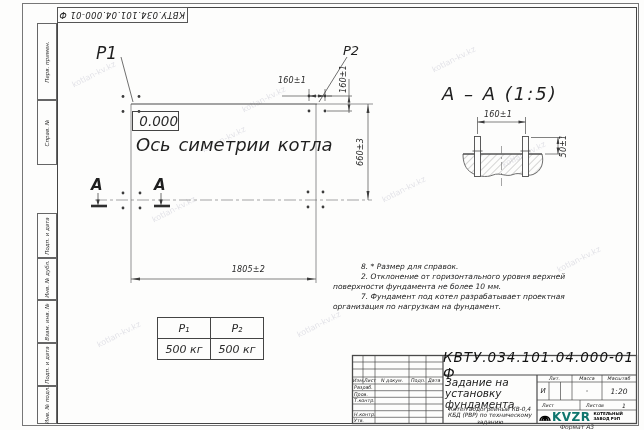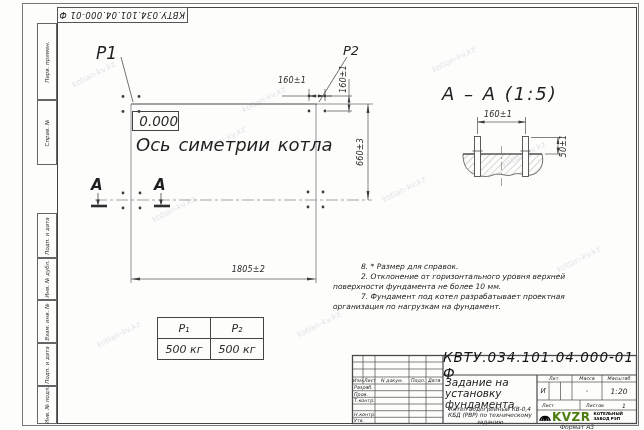--- a/index.html
+++ b/index.html
@@ -35,21 +35,21 @@
   .notes p{margin:0;text-indent:28px;}
   
   .tb-small{position:absolute;font-size:4.8px;font-style:italic;color:#222;white-space:nowrap;}
   .tb-center{display:flex;align-items:center;justify-content:center;text-align:center;}
   .docnum{position:absolute;left:443px;top:355px;width:194px;height:20px;display:flex;align-items:center;justify-content:center;
           font-style:italic;font-size:13.5px;letter-spacing:1px;font-weight:500;color:#111;}
   .tb-title{position:absolute;left:445px;top:377px;width:90px;height:32px;font-style:italic;font-size:10.5px;line-height:11px;
             color:#1a1a1a;}
   .tb-subtitle{position:absolute;left:445px;top:406px;width:90px;font-style:italic;font-size:5.8px;line-height:6.4px;text-align:center;color:#222;}
   .brand{position:absolute;left:539px;top:410.5px;width:96px;height:13px;display:flex;align-items:center;}
-  .brand-name{font-weight:bold;font-size:12px;letter-spacing:.5px;color:#4d7c0f;margin-left:1px;}
+  .brand-name{font-weight:bold;font-size:12px;letter-spacing:.5px;color:#0f766e;margin-left:1px;}
   .brand-cap{font-size:4px;font-weight:bold;line-height:4.6px;color:#000;margin-left:3px;}
   .fmt{position:absolute;left:547px;top:423.4px;width:60px;text-align:center;font-size:6px;font-style:italic;color:#333;}
   .wm{position:absolute;font-size:8px;color:#b9b9c8;opacity:.4;transform:rotate(-27deg);white-space:nowrap;pointer-events:none;}
 </style>
 </head>
 <body>
 
 <div id="sheet">
 
   <span class="wm" style="left:70px;top:70px">kotlan-kv.kz</span>

